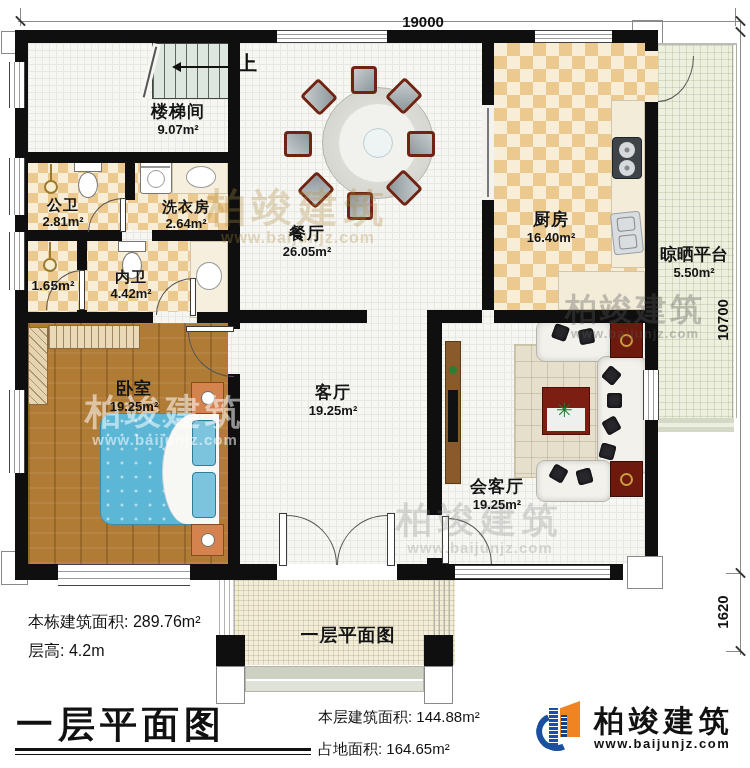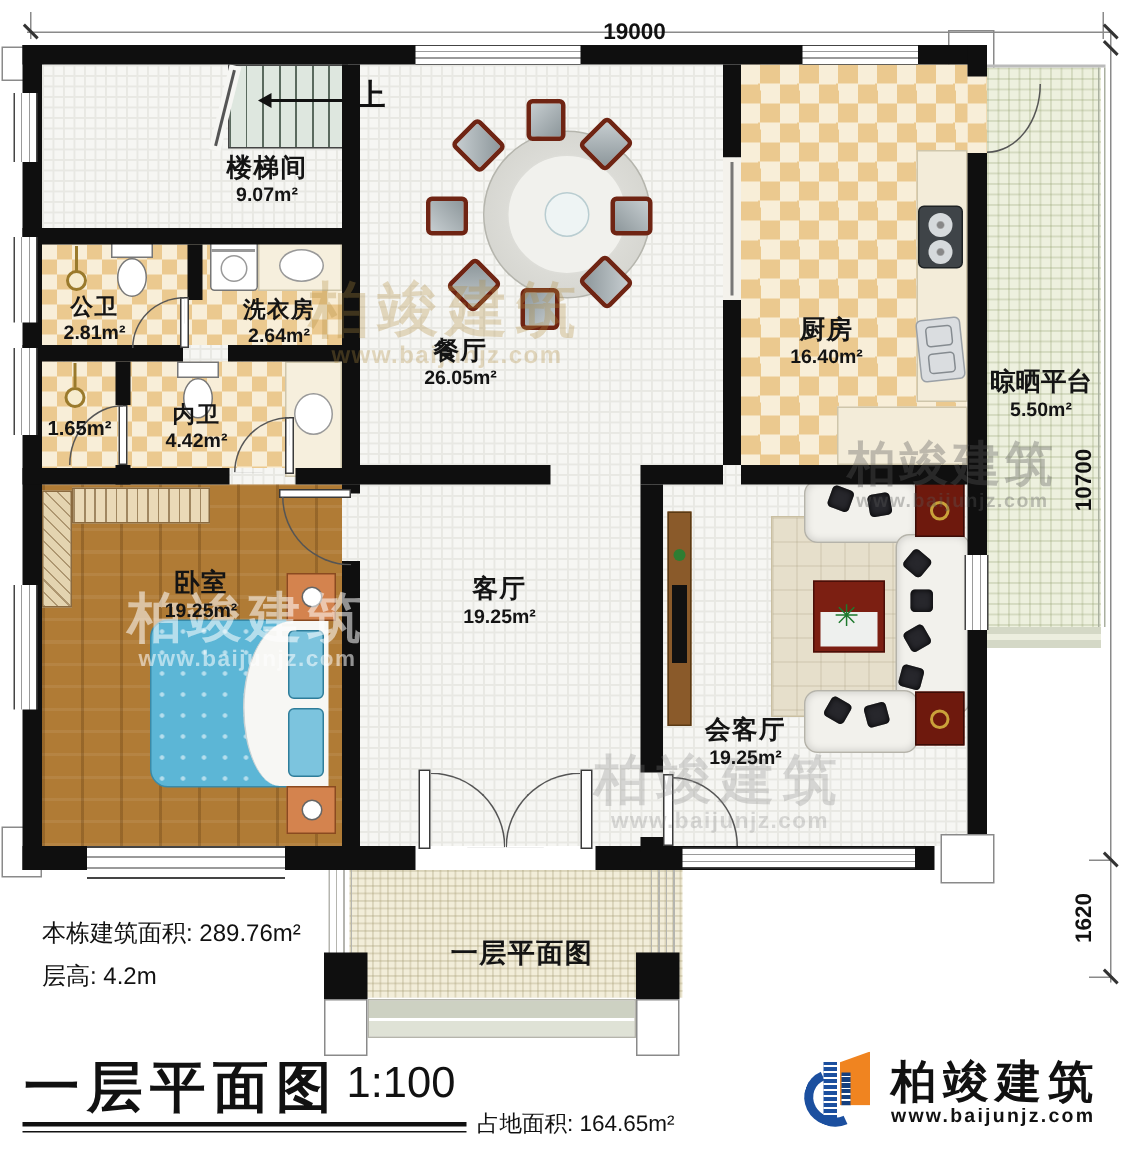--- a/index.html
+++ b/index.html
@@ -280,23 +280,23 @@
   <div class="tick" style="left:734px;top:31px"></div>
   <div class="tick" style="left:734px;top:572px"></div>
   <div class="tick" style="left:734px;top:650px"></div>
   <div class="dimtxt" style="left:392px;top:13px;width:62px">19000</div>
   <div class="dimtxt" style="left:692px;top:312px;width:60px;height:16px;transform:rotate(-90deg)">10700</div>
   <div class="dimtxt" style="left:697px;top:604px;width:50px;height:16px;transform:rotate(-90deg)">1620</div>
 
   <div class="info" style="left:28px;top:612px;font-size:16px">本栋建筑面积: 289.76m²</div>
   <div class="info" style="left:28px;top:641px;font-size:16px">层高: 4.2m</div>
   <div class="abs" style="left:16px;top:700px;font-size:37px;font-weight:bold;color:#111;letter-spacing:5px;white-space:nowrap">一层平面图</div>
-  <div class="abs" style="left:231px;top:706px;font-size:29px;color:#111;white-space:nowrap">1:100</div>
   <div class="abs" style="left:15px;top:748px;width:296px;height:3px;background:#111"></div>
   <div class="abs" style="left:15px;top:754px;width:296px;height:1px;background:#111"></div>
+  <div class="info" style="left:318px;top:708px;font-size:15px">本层建筑面积: 144.88m²</div>
   <div class="info" style="left:318px;top:740px;font-size:15px">占地面积: 164.65m²</div>
 
   <div class="abs" style="left:536px;top:699px;width:54px;height:56px">
     <div class="abs" style="left:0px;top:14px;width:40px;height:38px;border:6px solid #1b4f9f;border-radius:50%;border-top-color:transparent;border-right-color:transparent;transform:rotate(20deg);box-sizing:border-box"></div>
     <div class="abs" style="left:24px;top:2px;width:20px;height:36px;background:#f08420;clip-path:polygon(0 20%,100% 0,100% 100%,0 100%)"></div>
     <div class="abs" style="left:13px;top:9px;width:9px;height:38px;background:#1b4f9f;background-image:repeating-linear-gradient(0deg,transparent 0 3px,#fff 3px 4px)"></div>
     <div class="abs" style="left:25px;top:16px;width:6px;height:22px;background:#16407f;background-image:repeating-linear-gradient(0deg,transparent 0 3px,#fff 3px 4px)"></div>
   </div>
   <div class="abs" style="left:594px;top:701px;font-size:30px;font-weight:bold;color:#111;letter-spacing:5px;white-space:nowrap">柏竣建筑</div>
   <div class="abs" style="left:594px;top:736px;font-size:13px;font-weight:bold;color:#111;letter-spacing:1.5px;white-space:nowrap">www.baijunjz.com</div>

